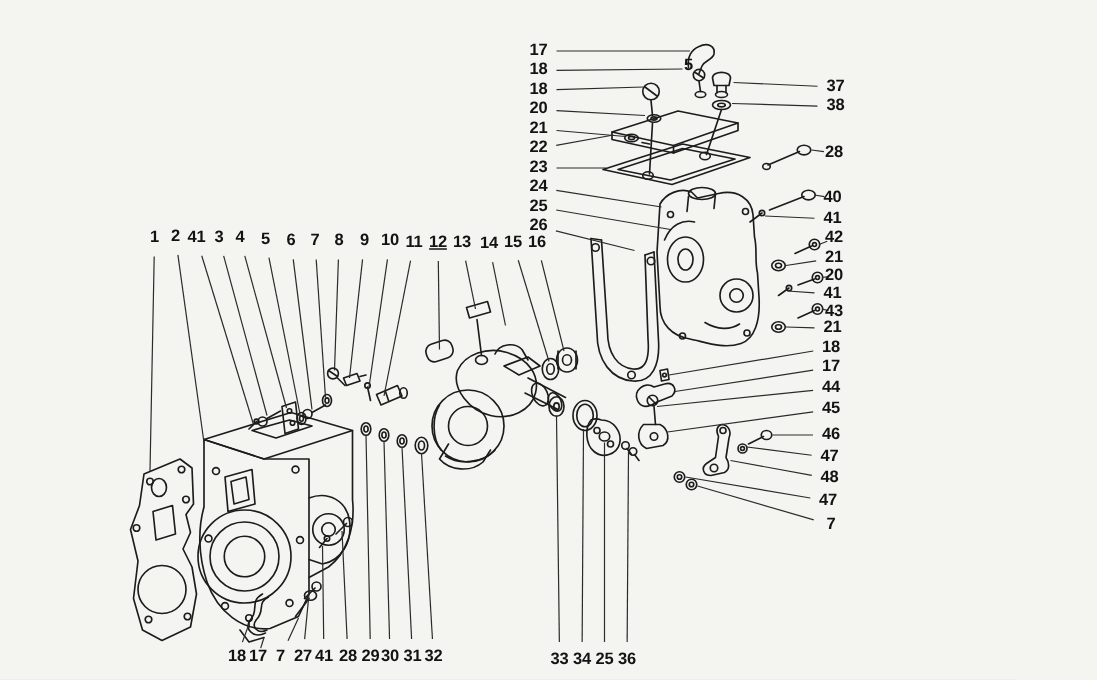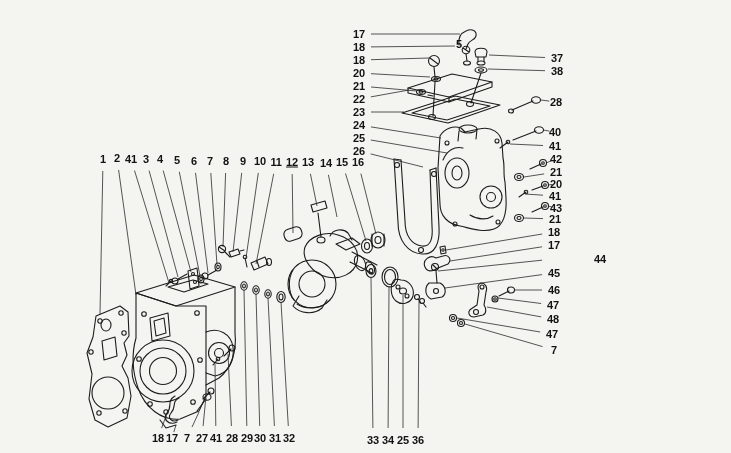--- a/index.html
+++ b/index.html
@@ -368,21 +368,21 @@
     <span class="part-label" style="left: 555px; top: 132px; color: rgb(19, 19, 19);">40</span>
     <span class="part-label" style="left: 555px; top: 146px; color: rgb(19, 19, 19);">41</span>
     <span class="part-label" style="left: 556px; top: 159px; color: rgb(19, 19, 19); text-align: center;">42</span>
     <span class="part-label" style="left: 556px; top: 172px; color: rgb(19, 19, 19);">21</span>
     <span class="part-label" style="left: 556px; top: 184px; color: rgb(19, 19, 19);">20</span>
     <span class="part-label" style="left: 555px; top: 196px; color: rgb(19, 19, 19);">41</span>
     <span class="part-label" style="left: 556px; top: 208px; color: rgb(19, 19, 19);">43</span>
     <span class="part-label" style="left: 555px; top: 219px; color: rgb(19, 19, 19);">21</span>
     <span class="part-label" style="left: 554px; top: 232px; color: rgb(19, 19, 19);">18</span>
     <span class="part-label" style="left: 554px; top: 245px; color: rgb(19, 19, 19);">17</span>
-    <span class="part-label" style="left: 554px; top: 259px; color: rgb(19, 19, 19); margin-left: 46px;">44</span>
+    <span class="part-label" style="left: 554px; top: 259px; color: rgb(19, 19, 19);">44</span>
     <span class="part-label" style="left: 554px; top: 273px; color: rgb(19, 19, 19);">45</span>
     <span class="part-label" style="left: 554px; top: 290px; color: rgb(19, 19, 19); text-align: center;">46</span>
     <span class="part-label" style="left: 553px; top: 305px; color: rgb(19, 19, 19);">47</span>
     <span class="part-label" style="left: 553px; top: 319px; color: rgb(19, 19, 19);">48</span>
     <span class="part-label" style="left: 552px; top: 334px; color: rgb(19, 19, 19);">47</span>
     <span class="part-label" style="left: 554px; top: 350px; color: rgb(19, 19, 19);">7</span>
     <span class="part-label" style="left: 158px; top: 438px; color: rgb(19, 19, 19);">18</span>
     <span class="part-label" style="left: 172px; top: 438px; color: rgb(19, 19, 19);">17</span>
     <span class="part-label" style="left: 187px; top: 438px; color: rgb(19, 19, 19);">7</span>
     <span class="part-label" style="left: 202px; top: 438px; color: rgb(19, 19, 19);">27</span>

